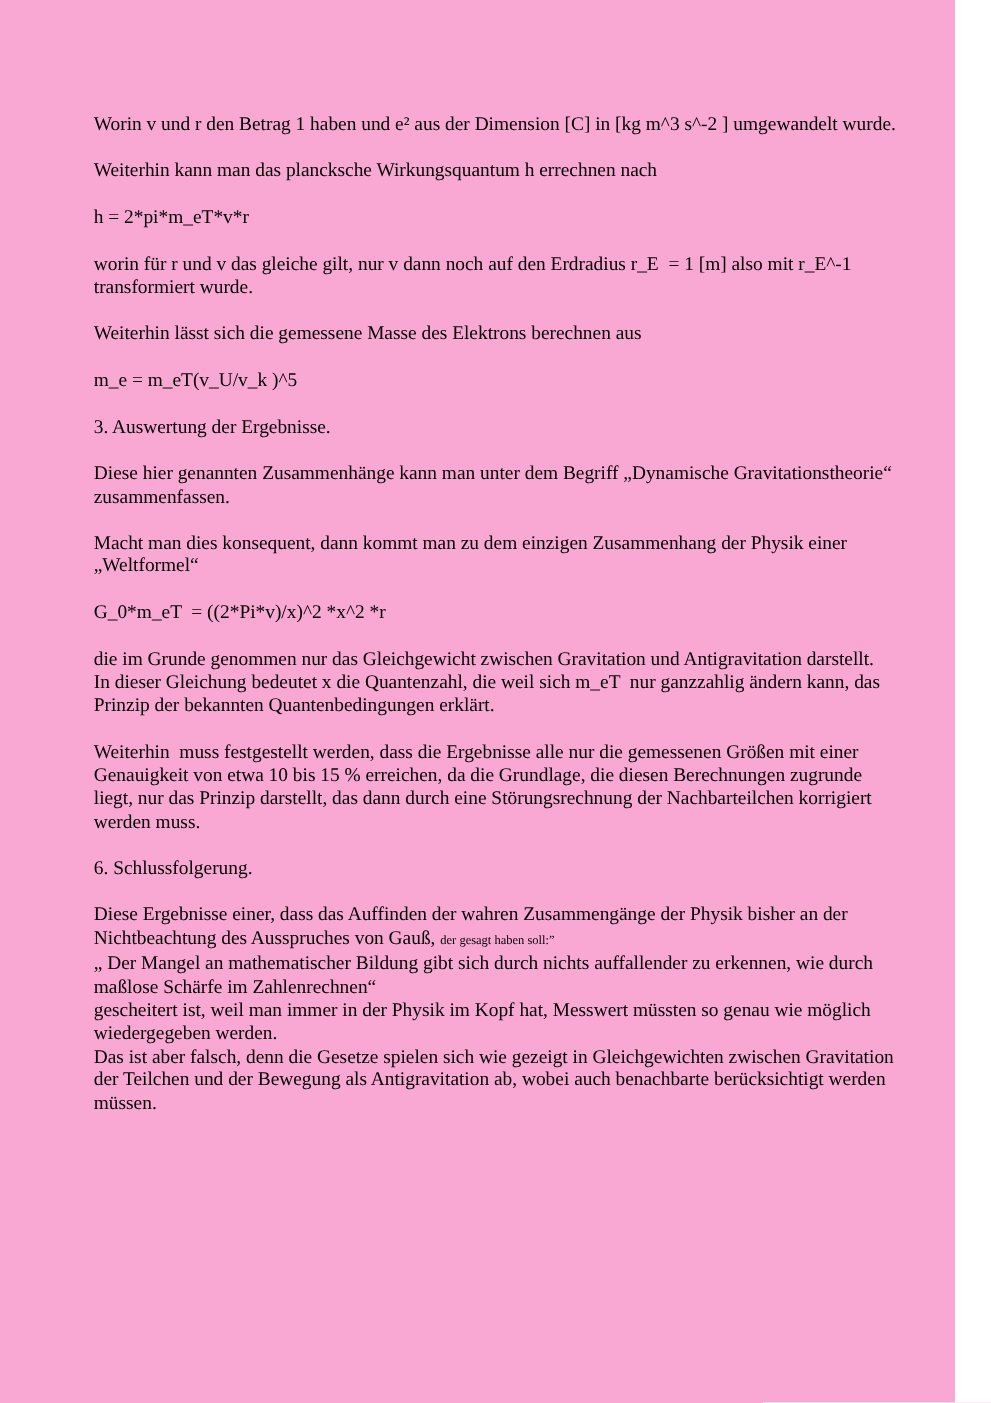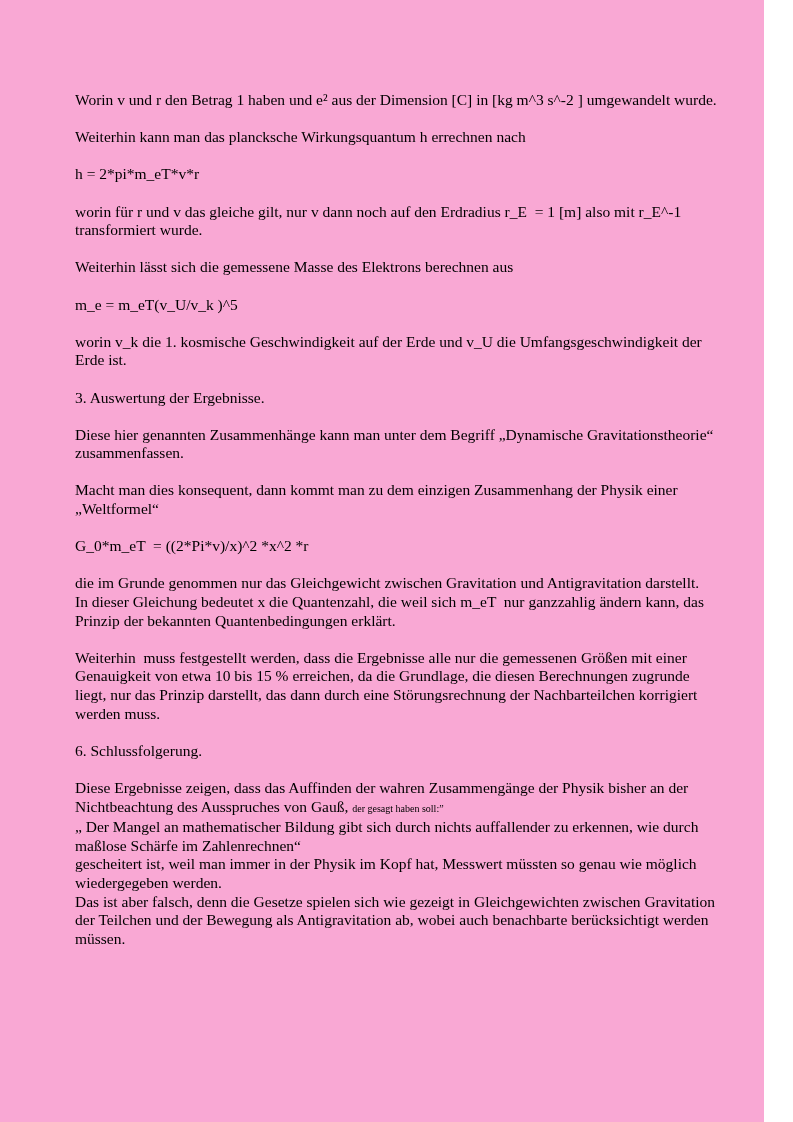--- a/index.html
+++ b/index.html
@@ -44,28 +44,27 @@
 <body>
 
 <div class="page">
   <div class="content" id="doc-content">
       <div class="para"><span class="run-serif">Worin v und r den Betrag 1 haben und e² aus der Dimension [C] in [kg m^3 s^-2 ] umgewandelt wurde.</span></div>
       <div class="para"><span class="run-serif">Weiterhin kann man das plancksche Wirkungsquantum h errechnen nach</span></div>
       <div class="para"><span class="run-serif">h = 2*pi*m_eT*v*r</span></div>
       <div class="para"><span class="run-serif">worin für r und v das gleiche gilt, nur v dann noch auf den Erdradius r_E  = 1 [m] also mit r_E^-1 transformiert wurde.</span></div>
       <div class="para"><span class="run-serif">Weiterhin lässt sich die gemessene Masse des Elektrons berechnen aus</span></div>
       <div class="para"><span class="run-serif">m_e = m_eT(v_U/v_k )^5</span></div>
-      <div class="para"><span class="run-serif">worin v_k die 1. kosmische Geschwindigkeit auf der Erde und v_U die Umfangsgeschwindigkeit der Erde ist.</span></div>
       <div class="para"><span class="run-serif">3. Auswertung der Ergebnisse.</span></div>
       <div class="para"><span class="run-serif">Diese hier genannten Zusammenhänge kann man unter dem Begriff „Dynamische Gravitationstheorie“ zusammenfassen.</span></div>
       <div class="para"><span class="run-serif">Macht man dies konsequent, dann kommt man zu dem einzigen Zusammenhang der Physik einer „Weltformel“</span></div>
       <div class="para"><span class="run-serif">G_0*m_eT  = ((2*Pi*v)/x)^2 *x^2 *r</span></div>
       <div class="para"><span class="run-serif">die im Grunde genommen nur das Gleichgewicht zwischen Gravitation und Antigravitation darstellt.
 In dieser Gleichung bedeutet x die Quantenzahl, die weil sich m_eT  nur ganzzahlig ändern kann, das Prinzip der bekannten Quantenbedingungen erklärt.</span></div>
       <div class="para"><span class="run-serif">Weiterhin  muss festgestellt werden, dass die Ergebnisse alle nur die gemessenen Größen mit einer Genauigkeit von etwa 10 bis 15 % erreichen, da die Grundlage, die diesen Berechnungen zugrunde liegt, nur das Prinzip darstellt, das dann durch eine Störungsrechnung der Nachbarteilchen korrigiert werden muss.</span></div>
       <div class="para"><span class="run-serif">6. Schlussfolgerung.</span></div>
-      <div class="para"><span class="run-serif">Diese Ergebnisse zeigen, dass das Auffinden der wahren Zusammengänge der Physik bisher an der Nichtbeachtung des Ausspruches von Gauß, </span><span class="run-sans">der gesagt haben soll:”</span><span class="run-serif">
+      <div class="para"><span class="run-serif">Diese Ergebnisse einer, dass das Auffinden der wahren Zusammengänge der Physik bisher an der Nichtbeachtung des Ausspruches von Gauß, </span><span class="run-sans">der gesagt haben soll:”</span><span class="run-serif">
 „ Der Mangel an mathematischer Bildung gibt sich durch nichts auffallender zu erkennen, wie durch maßlose Schärfe im Zahlenrechnen“
 gescheitert ist, weil man immer in der Physik im Kopf hat, Messwert müssten so genau wie möglich wiedergegeben werden.
 Das ist aber falsch, denn die Gesetze spielen sich wie gezeigt in Gleichgewichten zwischen Gravitation der Teilchen und der Bewegung als Antigravitation ab, wobei auch benachbarte berücksichtigt werden müssen.
 </span></div>
     </div>
 </div>
 
 </body></html>

